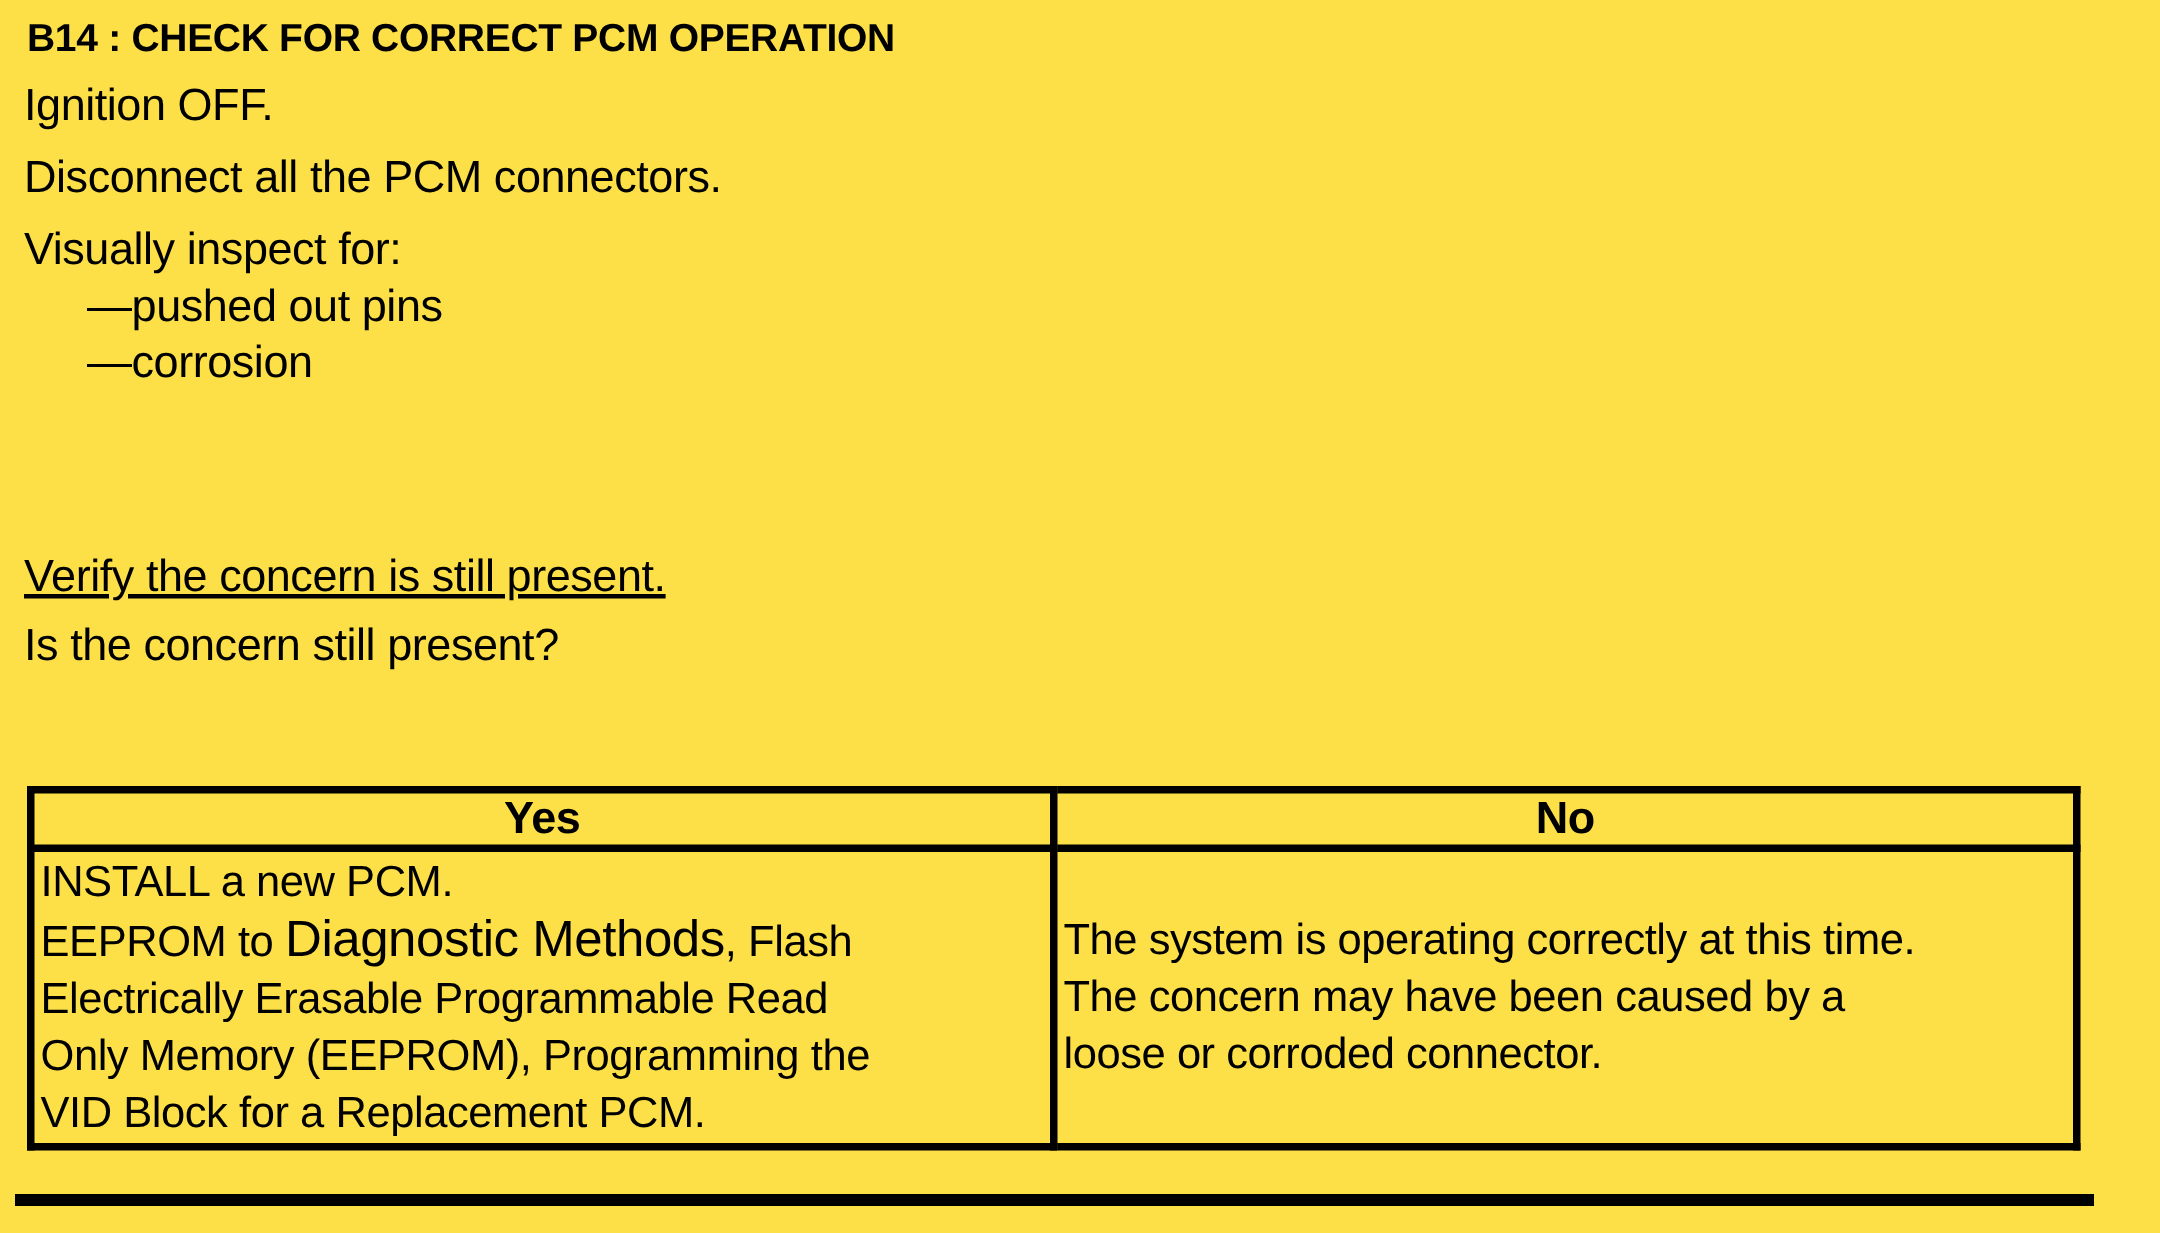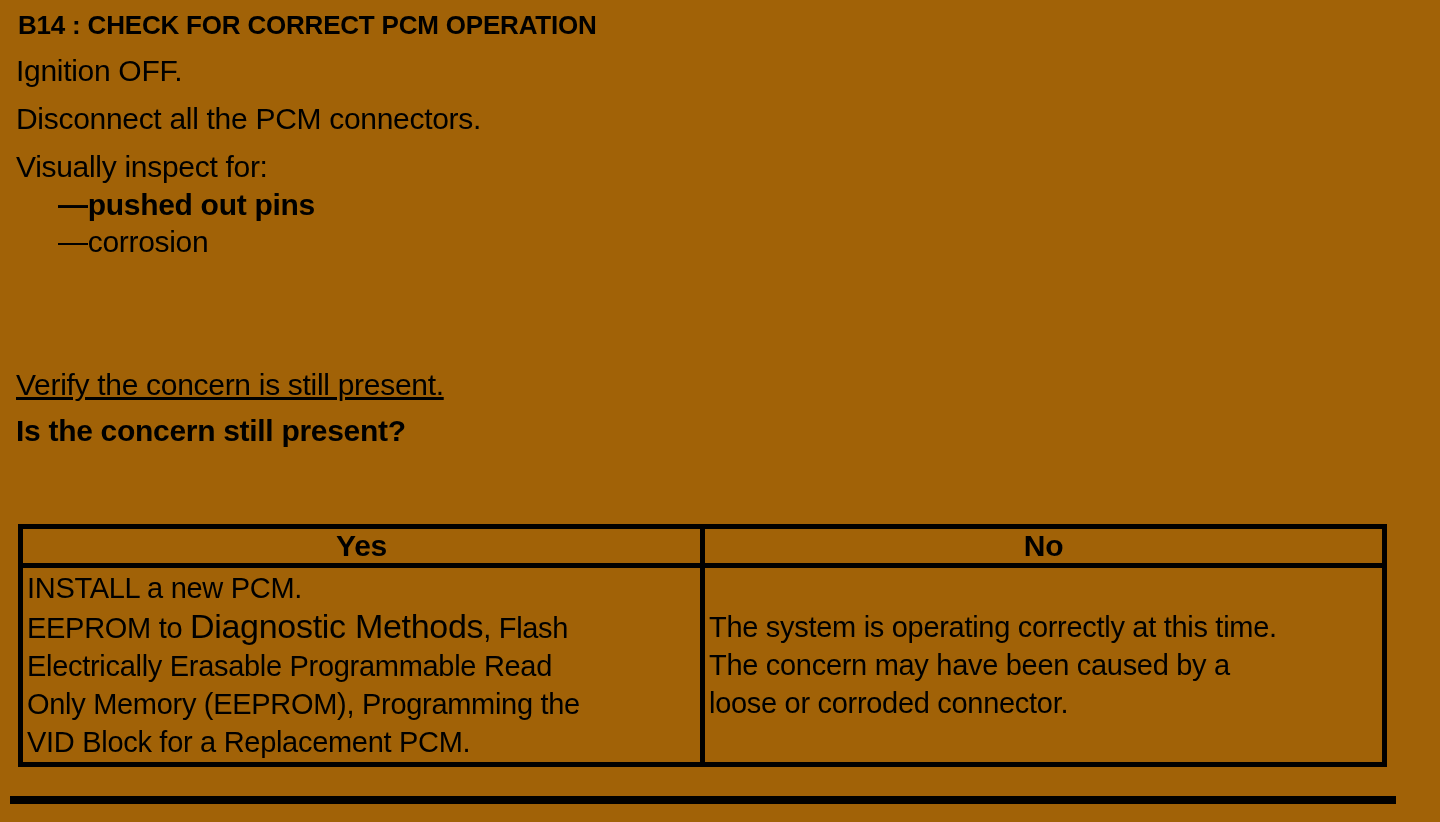--- a/index.html
+++ b/index.html
@@ -4,21 +4,21 @@
 <style>
   html, body {
     margin: 0;
     padding: 0;
     background: #ffffff;
   }
   #page {
     position: relative;
     width: 1440px;
     height: 822px;
-    background: #a16207;
+    background: #fde047;
     color: #000000;
     font-family: "Liberation Sans", "DejaVu Sans", sans-serif;
     overflow: hidden;
   }
   .abs { position: absolute; }
 
   .doc-title {
     left: 18px;
     top: 10px;
     font-size: 26px;
@@ -27,26 +27,26 @@
     white-space: nowrap;
   }
   .body-line {
     left: 16px;
     font-size: 30px;
     line-height: 34px;
     letter-spacing: -0.3px;
     white-space: nowrap;
   }
   .indent { left: 58px; }
-  .bold { font-weight: bold; }
+  .bold { font-weight: normal; }
 
   .line-ignition   { top: 54px; }
   .line-disconnect { top: 102px; }
   .line-inspect    { top: 150px; }
-  .line-pins       { top: 188px; font-weight: bold; }
+  .line-pins       { top: 188px; }
   .line-corrosion  { top: 225px; }
   .line-connect    { top: 273px; }
   .line-selftest   { top: 321px; }
   .line-verify     { top: 368px; text-decoration: underline; }
   .line-question   { top: 414px; }
 
   table.decision {
     position: absolute;
     left: 18px;
     top: 524px;

